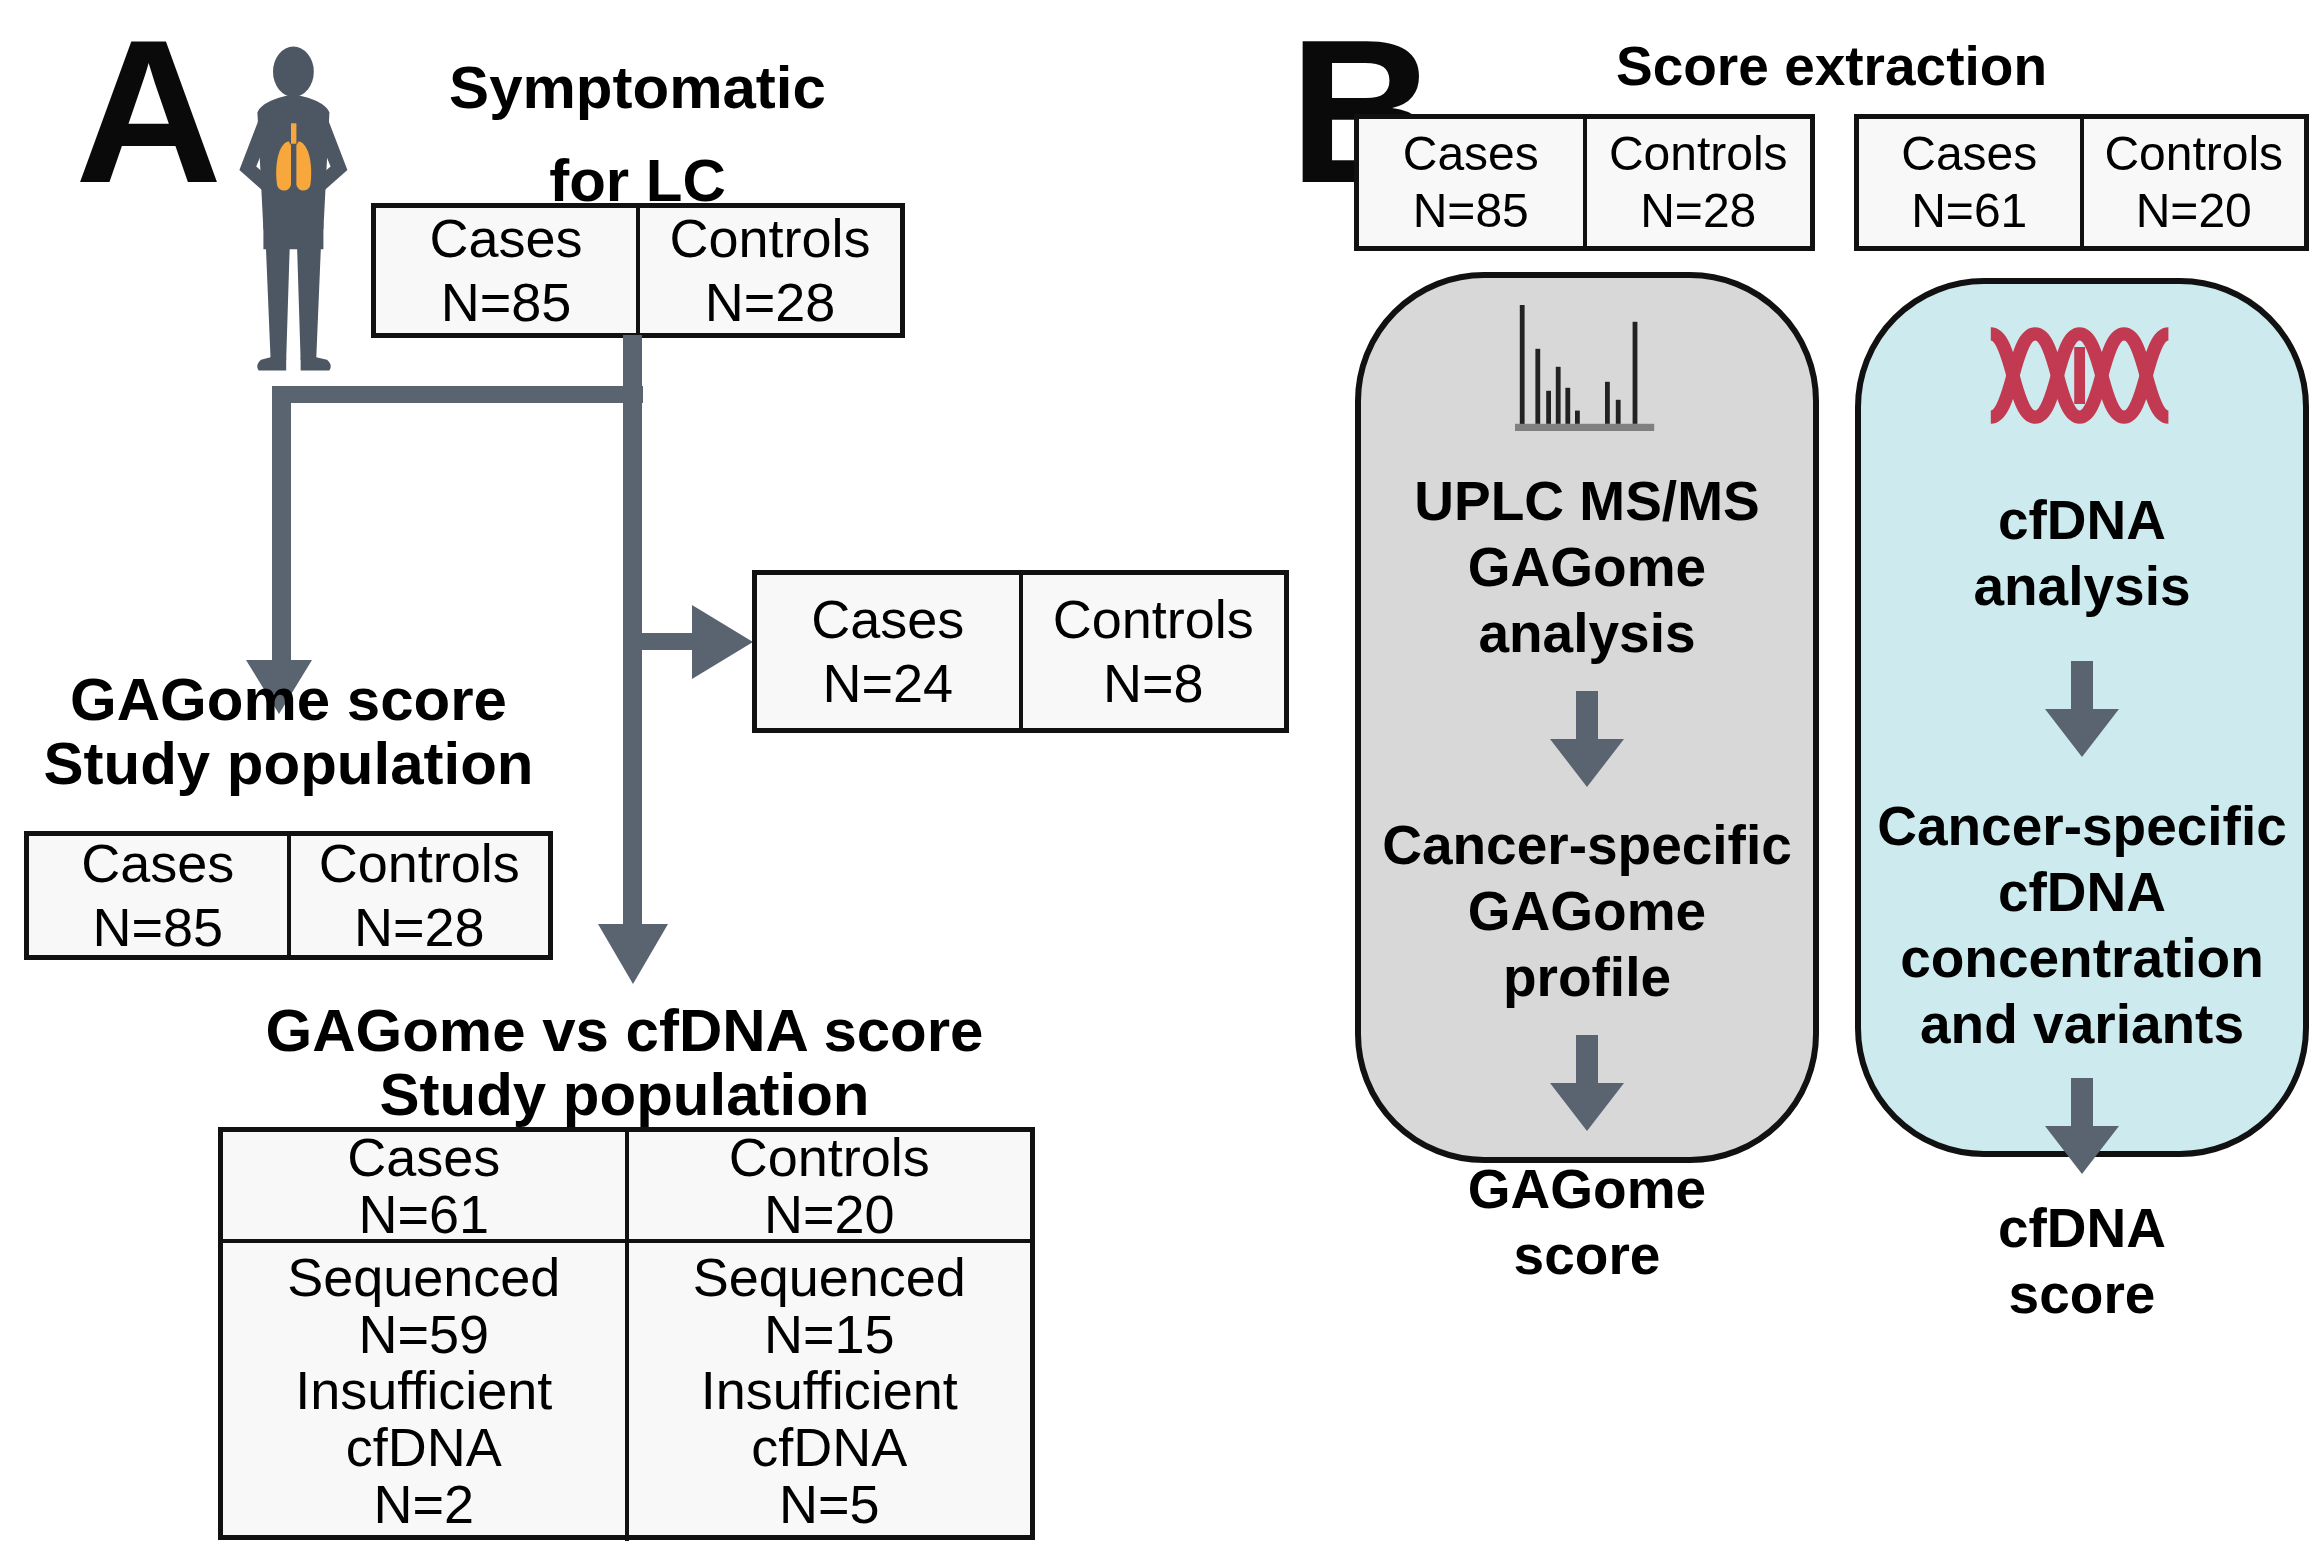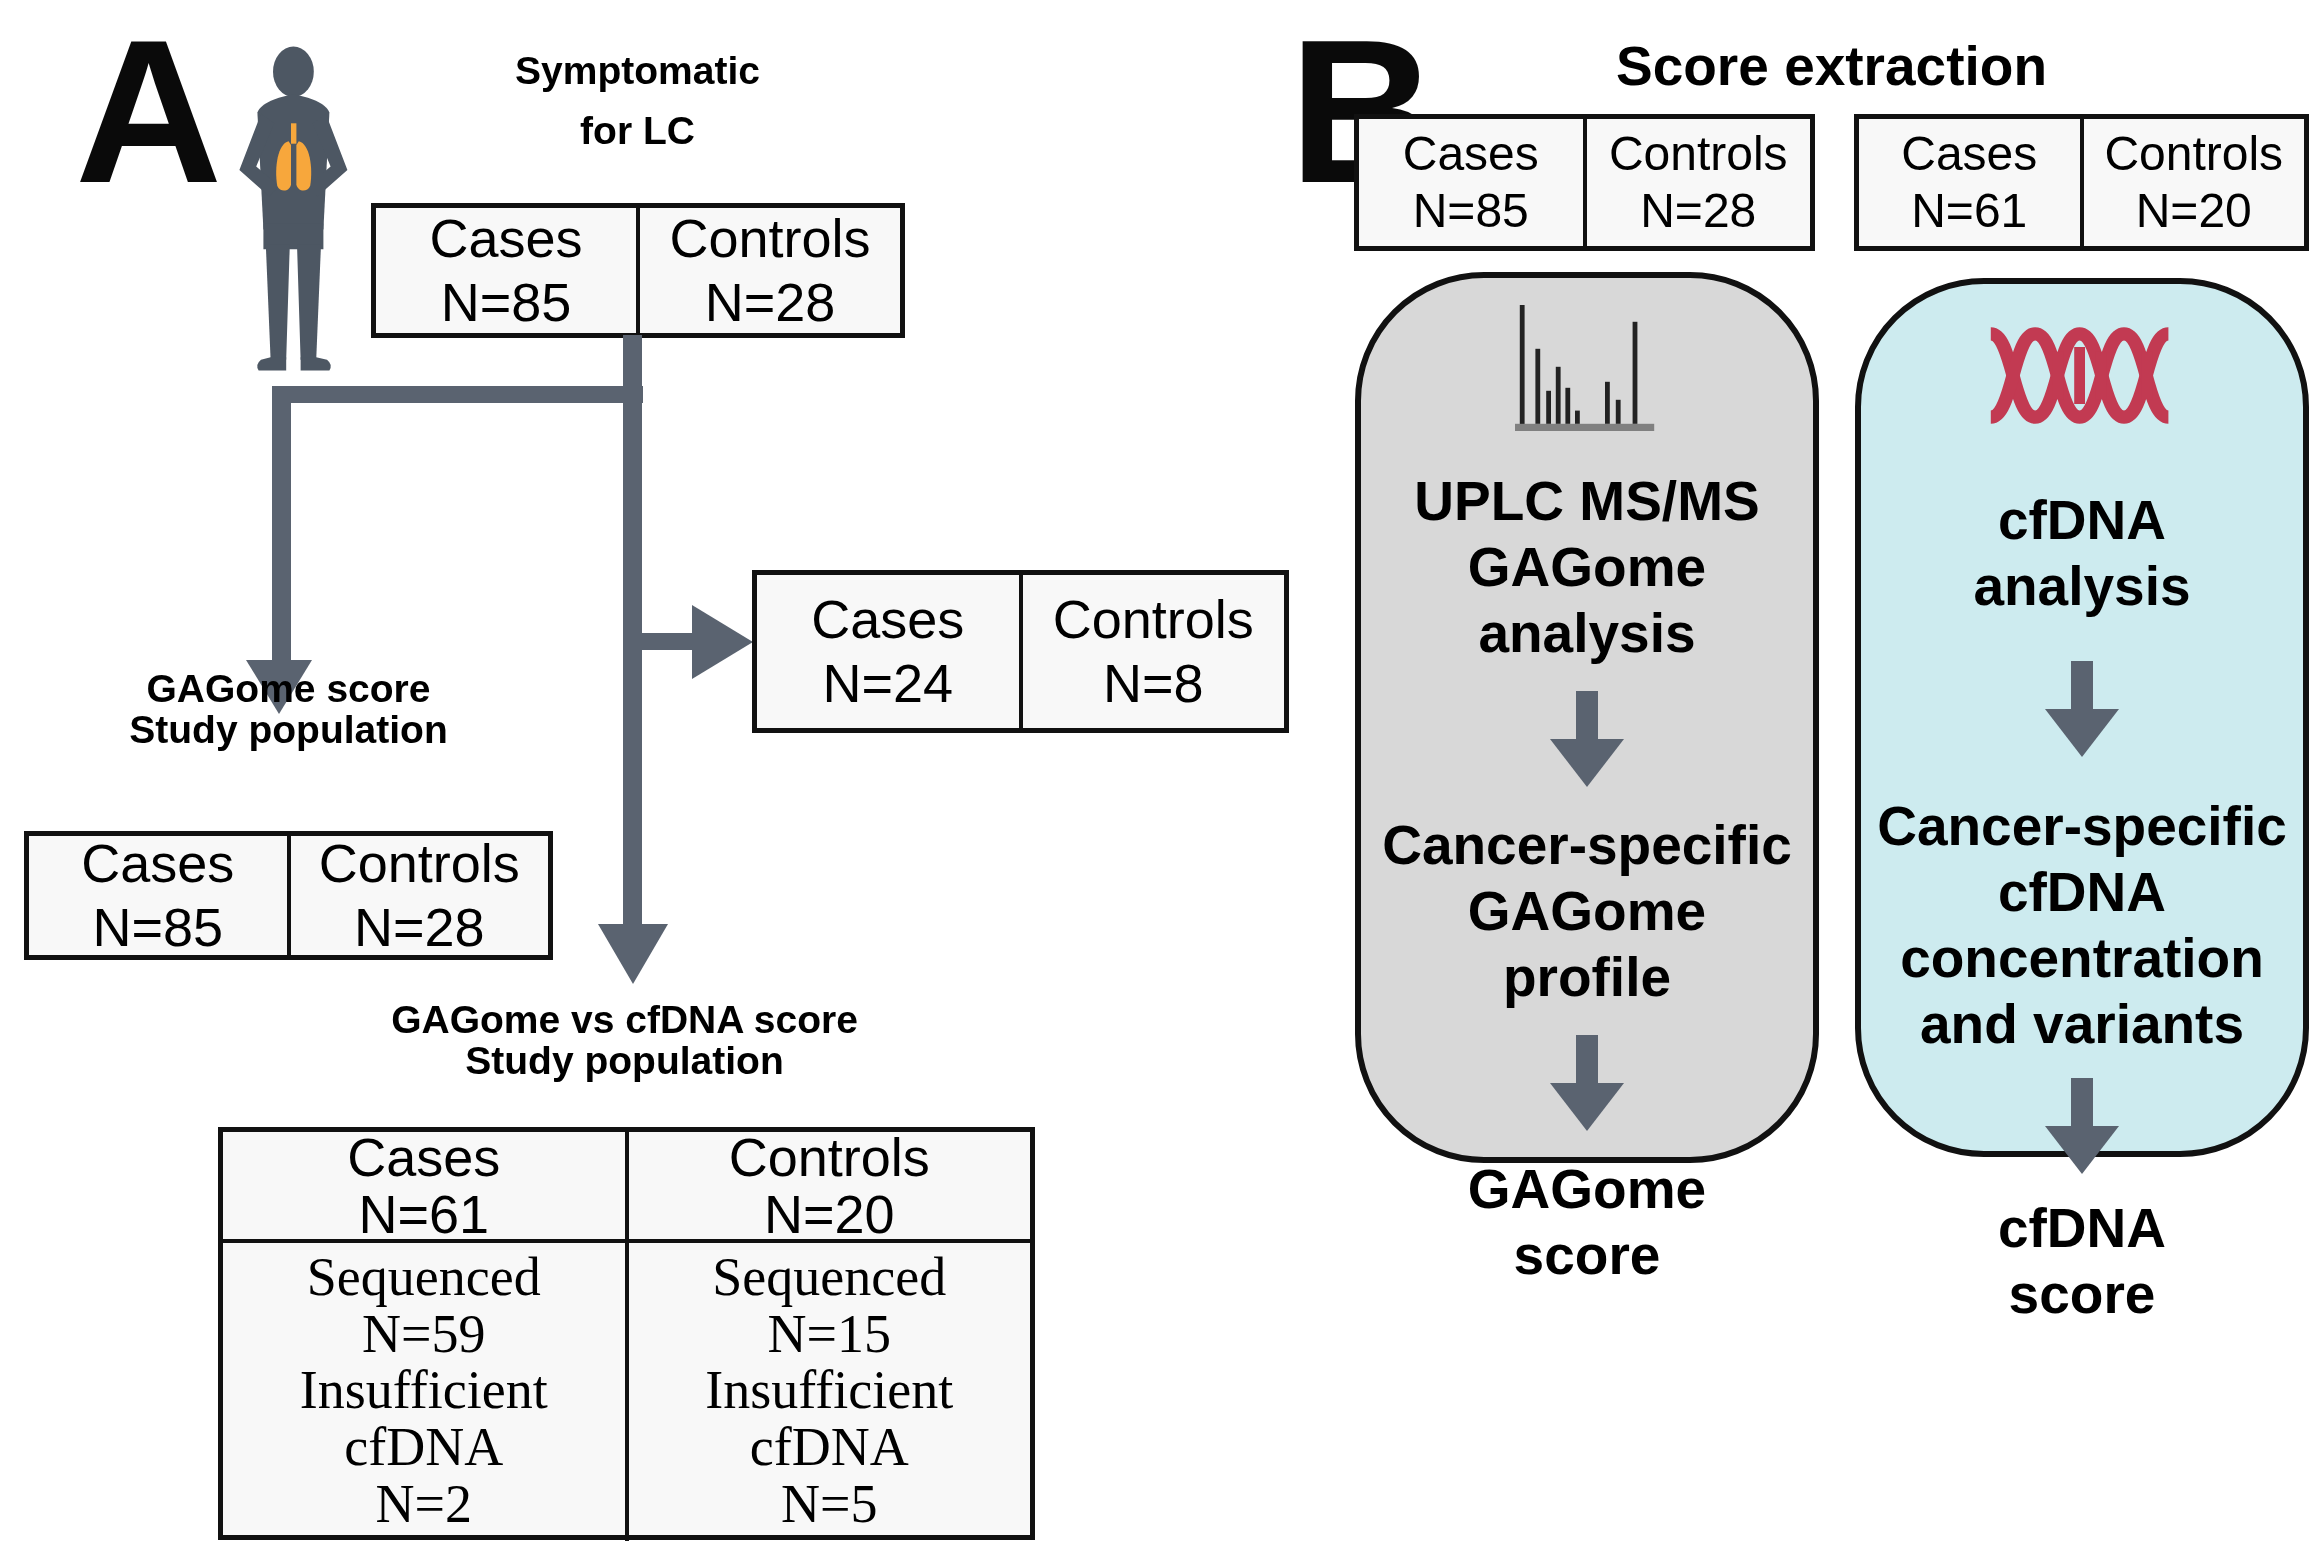--- a/index.html
+++ b/index.html
@@ -1,37 +1,37 @@
 <!DOCTYPE html>
 <html style="font-size:9.6px"><head>
 <meta charset="utf-8">
 <style>
   html,body{margin:0;padding:0;background:#fff;}
   .canvas{position:relative;width:2319px;height:1563px;background:#ffffff;overflow:hidden;
           font-family:"Liberation Sans","DejaVu Sans",sans-serif;color:#000;}
   .abs{position:absolute;}
   .panel-label{font-size:204px;font-weight:bold;line-height:1;color:#0a0a0a;}
-  .title{font-weight:bold;font-size:39px;line-height:1.06;text-align:center;color:#000;white-space:nowrap;}
+  .title{font-weight:bold;font-size:60px;line-height:1.06;text-align:center;color:#000;white-space:nowrap;}
   .title div{white-space:nowrap;}
   .split-box{background:#f8f8f8;border:5.4px solid #111;display:flex;box-sizing:border-box;}
   .cell{flex:1;display:flex;flex-direction:column;align-items:center;justify-content:center;
         font-size:54px;line-height:1.18;text-align:center;}
   .cell + .cell{border-left:4.2px solid #111;}
   .shaft{background:#5a6370;}
   .head-down{width:0;height:0;border-left:35px solid transparent;border-right:35px solid transparent;border-top:60px solid #5a6370;}
   .head-right{width:0;height:0;border-top:37px solid transparent;border-bottom:37px solid transparent;border-left:61px solid #5a6370;}
   
   .study-table{border:5.4px solid #111;background:#f8f8f8;display:flex;flex-direction:column;box-sizing:border-box;}
   .t-row{display:flex;flex:none;}
   .t-row1{height:107px;border-bottom:4.2px solid #111;}
   .t-row2{flex:1;}
   .t-cell{flex:1;display:flex;flex-direction:column;align-items:center;justify-content:center;
           font-size:54px;line-height:1.05;text-align:center;}
   .t-cell + .t-cell{border-left:4.2px solid #111;}
-  .t-cell2{padding:6px 0 8.4px 0;font-family:Liberation Serif, serif;}
+  .t-cell2{padding:6px 0 8.4px 0;}
   .t-group{display:flex;flex-direction:column;align-items:center;font-size:54px;line-height:1.05;}
   
   .flowbox{border:6px solid #111;border-radius:129px;display:flex;flex-direction:column;align-items:center;box-sizing:border-box;}
   .flow-step{font-weight:bold;font-size:55px;line-height:1.2;text-align:center;}
   .mini-arrow{display:flex;flex-direction:column;align-items:center;}
   .mini-arrow .sh{width:21.6px;height:48px;background:#5a6370;}
   .mini-arrow .hd{width:0;height:0;border-left:37px solid transparent;border-right:37px solid transparent;border-top:48px solid #5a6370;}
 </style>
 </head>
 <body>

